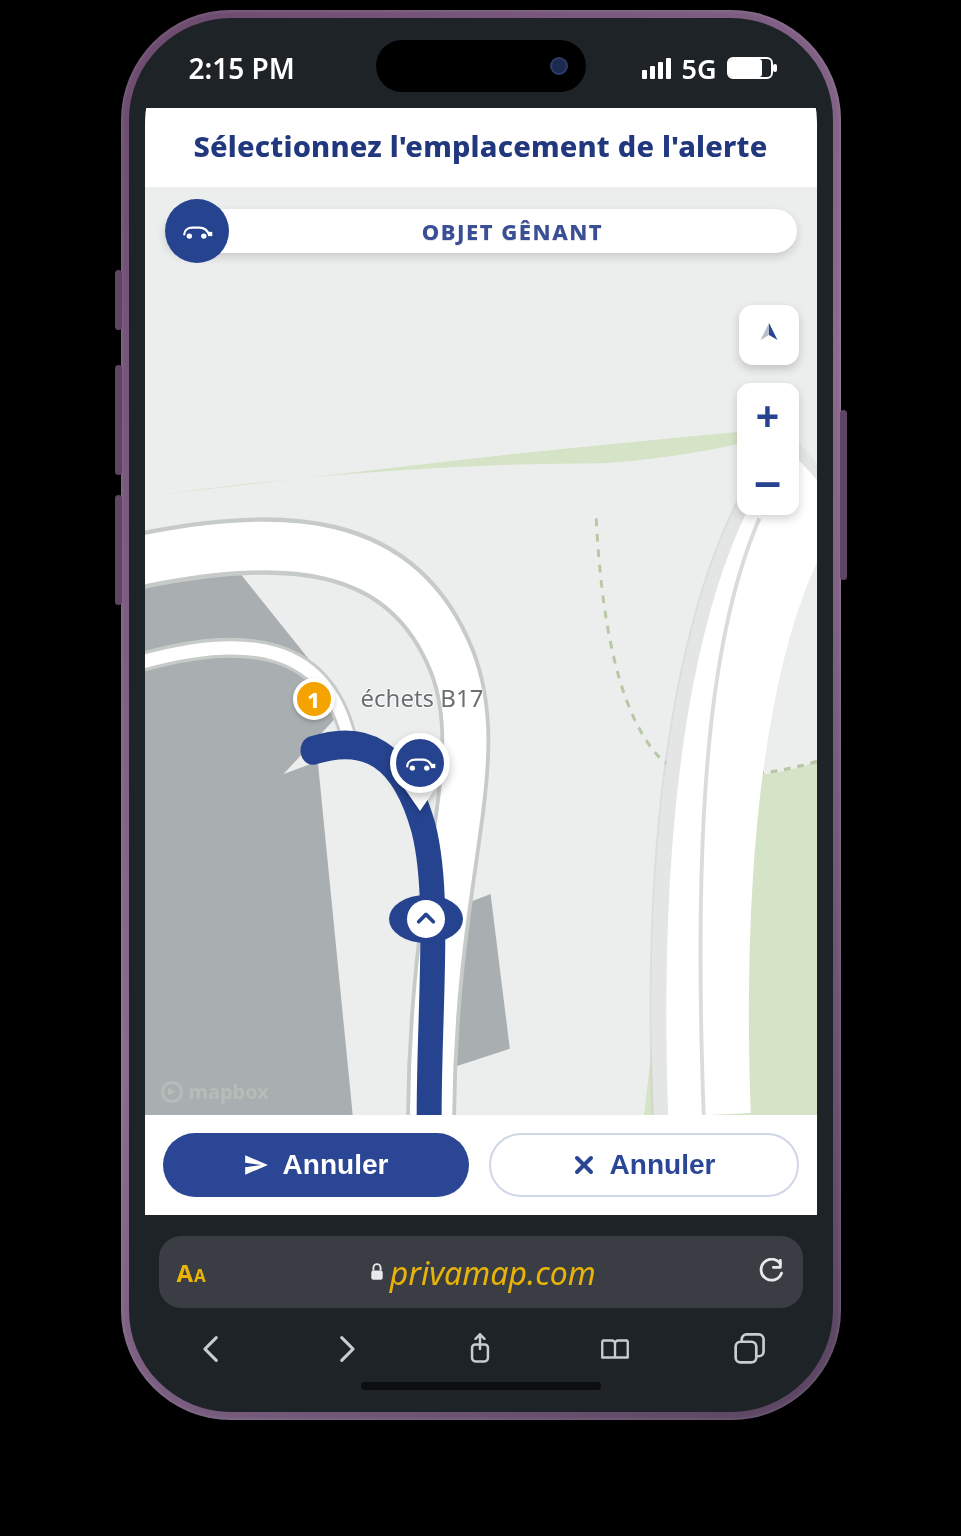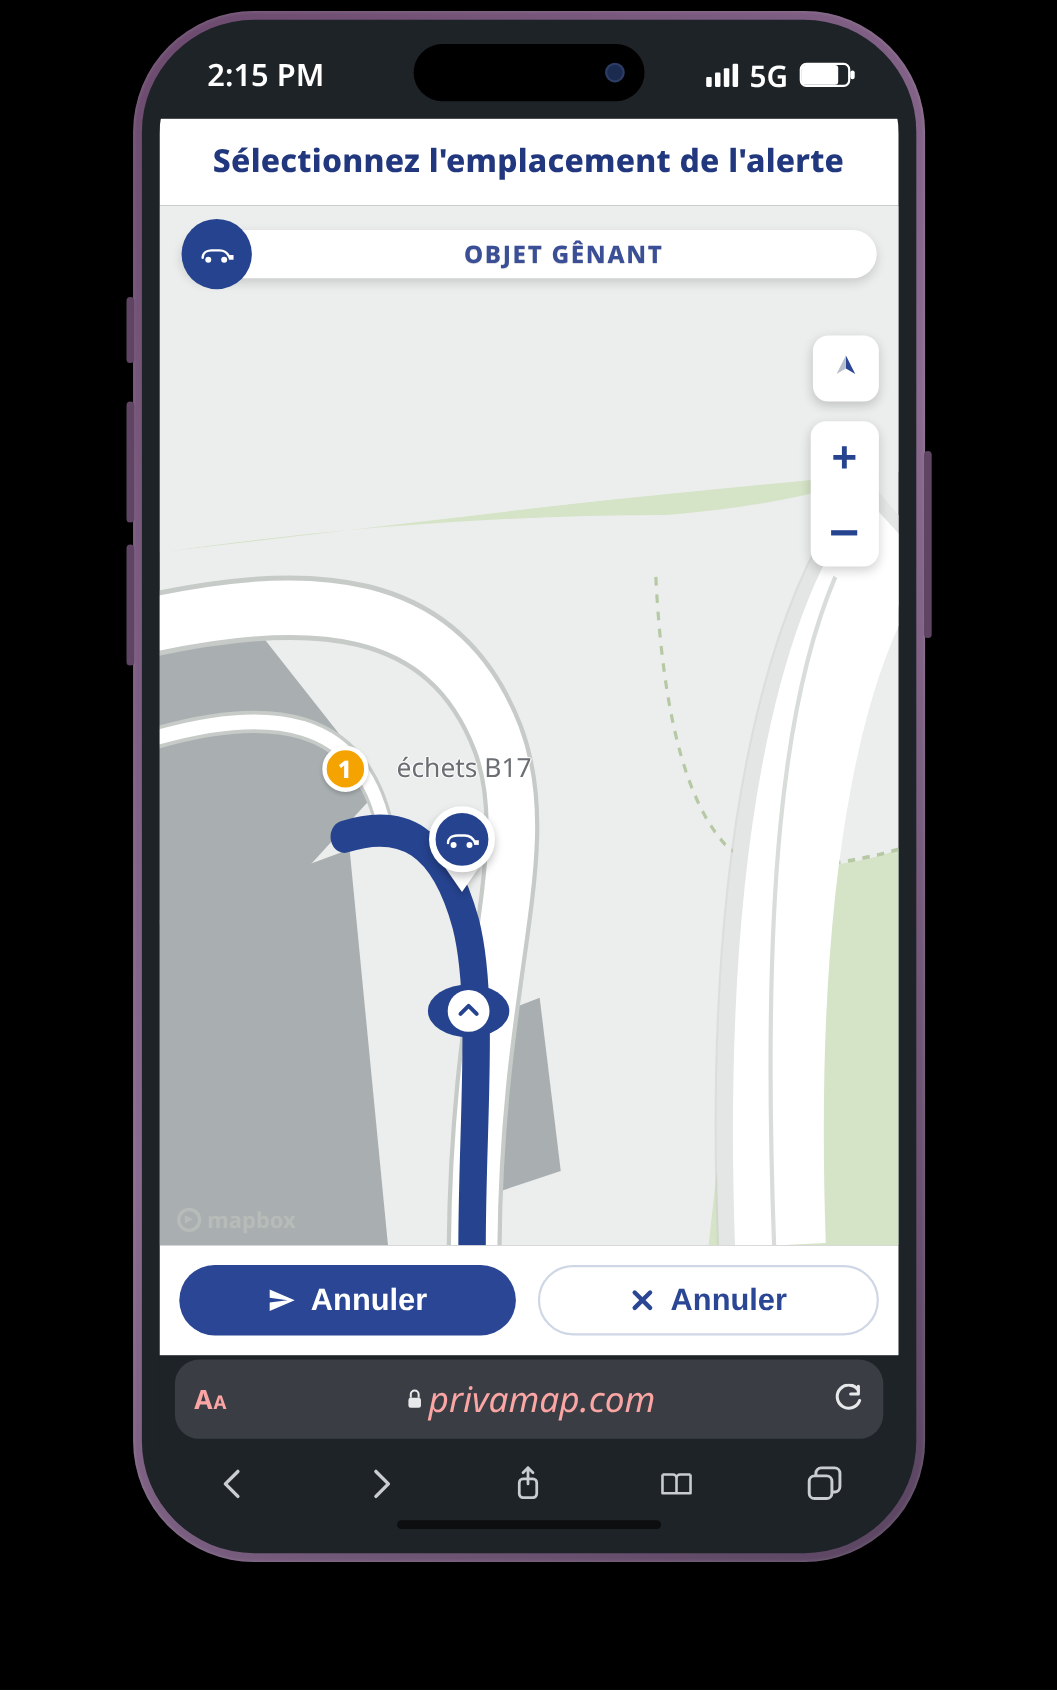--- a/index.html
+++ b/index.html
@@ -99,21 +99,21 @@
   .heading .core{position:absolute;left:50%;top:50%;transform:translate(-50%,-50%);width:38px;height:38px;border-radius:50%;background:#fff;display:flex;align-items:center;justify-content:center;}
   .heading .core svg{width:22px;height:22px;}
 
   
   .actions{ background:#fff; padding:18px 18px; display:flex; gap:20px; flex:none;}
   .btn{ flex:1; height:64px; border-radius:40px; display:flex; align-items:center; justify-content:center; gap:14px; font-weight:800; font-size:28px;}
   .btn.primary{ background:#2a4694; color:#fff; border:none;}
   .btn.secondary{ background:#fff; color:#2a4694; border:2px solid #cfd6e6;}
 
   
-  .url-bar{ height:72px; background:#3a3e44; border-radius:22px; margin:4px 14px 0; display:flex; align-items:center; color:#fca5a5; flex:none; padding:0 18px;}
+  .url-bar{ height:72px; background:#3a3e44; border-radius:22px; margin:21px 14px 0; display:flex; align-items:center; color:#eab308; flex:none; padding:0 18px;}
   .url-bar .aa{font-weight:700;font-size:24px;letter-spacing:1px;}
   .url-bar .aa small{font-size:17px;}
   .url-bar .addr{flex:1;text-align:center;display:flex;align-items:center;justify-content:center;gap:4px;font-size:32px;font-style:italic;}
   .toolbar{ height:88px; display:flex; align-items:center; justify-content:space-around; color:#cfd3d8; flex:none; padding-bottom:6px;}
   .toolbar svg{width:34px;height:34px;stroke:#c9cdd2;fill:none;stroke-width:2.2;}
 
   .car-ico{width:34px;height:22px;}
 </style>
 </head>
 <body>

